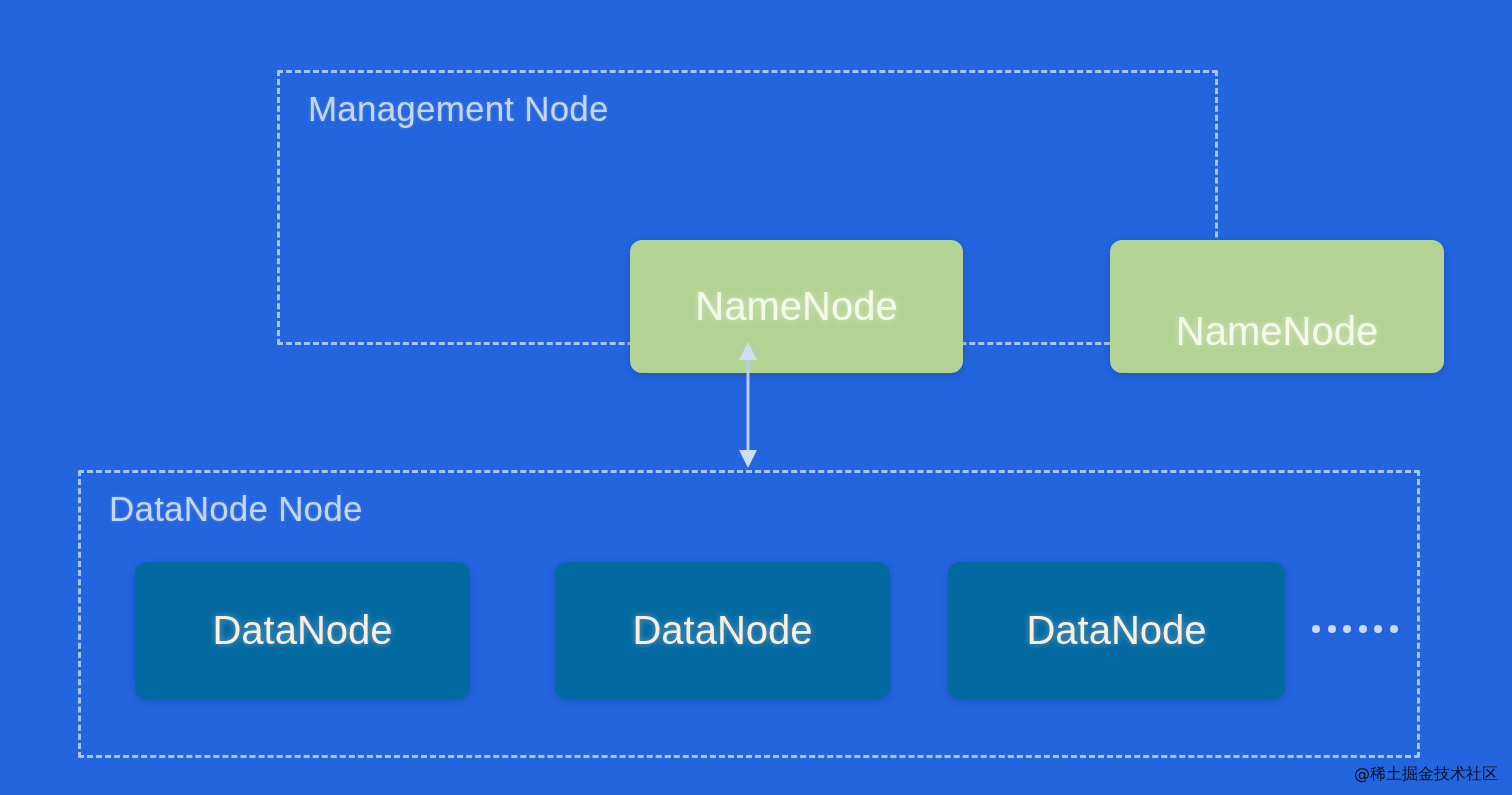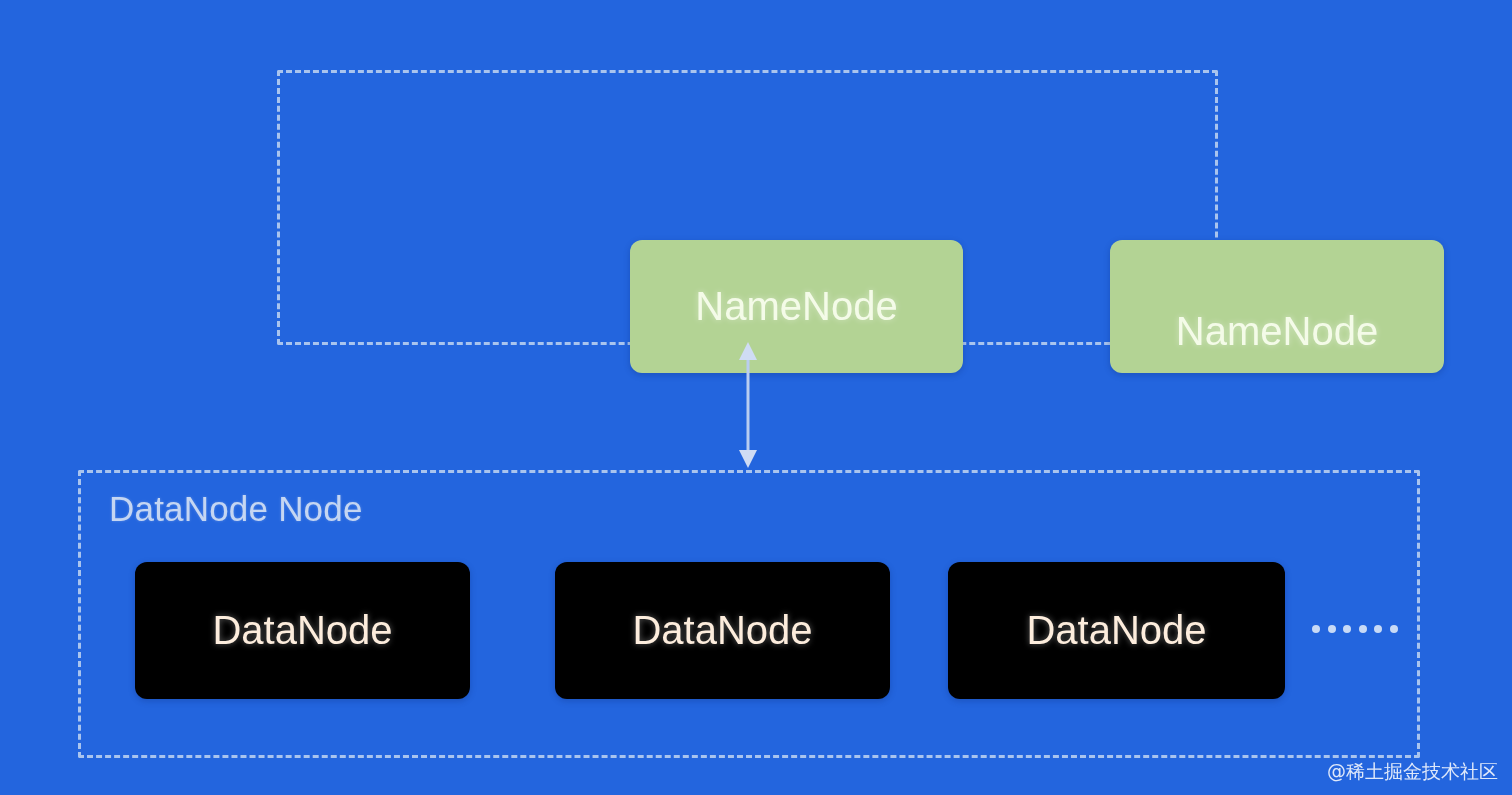--- a/index.html
+++ b/index.html
@@ -66,21 +66,21 @@
     font-weight: 400;
     box-shadow: 0 2px 6px rgba(10,40,110,0.28);
   }
   .node-green {
     background: #b3d394;
     color: #f4fbe8;
     font-size: 40px;
     text-shadow: 0 0 6px rgba(255,255,255,0.45);
   }
   .node-orange {
-    background: #000000;
+    background: #0369a1;
     color: #fdeddd;
     font-size: 40px;
     text-shadow: 0 0 6px rgba(255,255,255,0.40);
   }
 
   #node-namenode {
     left: 350px;
     top: 167px;
     width: 333px;
     height: 133px;
@@ -135,33 +135,34 @@
     height: 8px;
     border-radius: 50%;
     background: #c8daf6;
   }
 
   
   #watermark {
     position: absolute;
     right: 14px;
     bottom: 10px;
-    font-size: 19px;
-    color: #ffffff;
+    font-size: 16px;
+    color: #000000;
     opacity: 0.85;
     white-space: nowrap;
     font-family: "DejaVu Sans", sans-serif;
   }
 </style>
 </head>
 <body>
 
 <div class="canvas">
 
   <div class="group" id="group-management">
+    <div class="group-label">Management Node</div>
 
     <div class="node node-green" id="node-namenode">
       <span>NameNode</span>
     </div>
 
     <div class="node node-green" id="node-secondary-namenode">
       <span>
         <br>
         <span>NameNode</span>
       </span>

